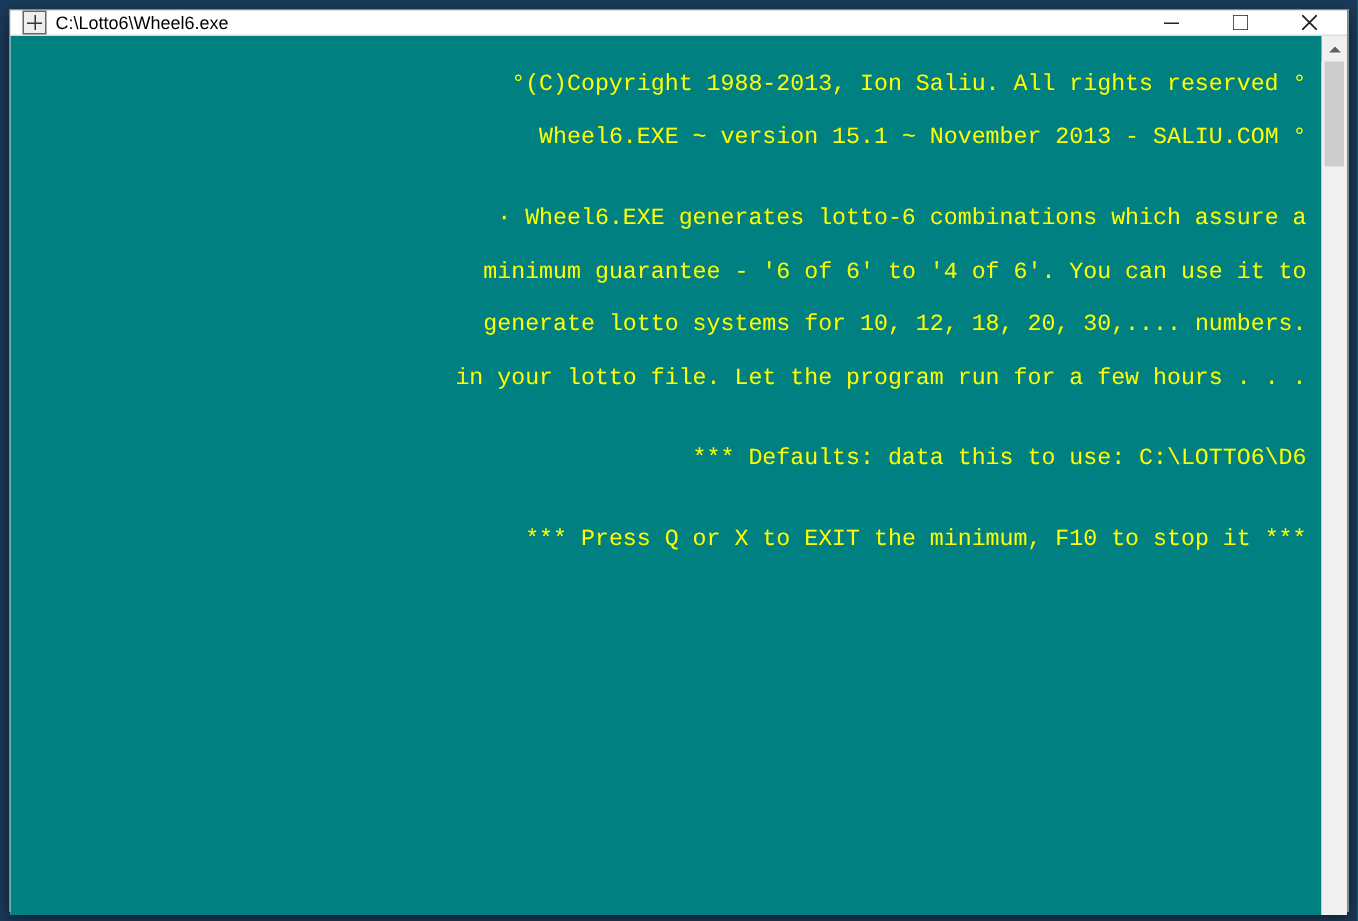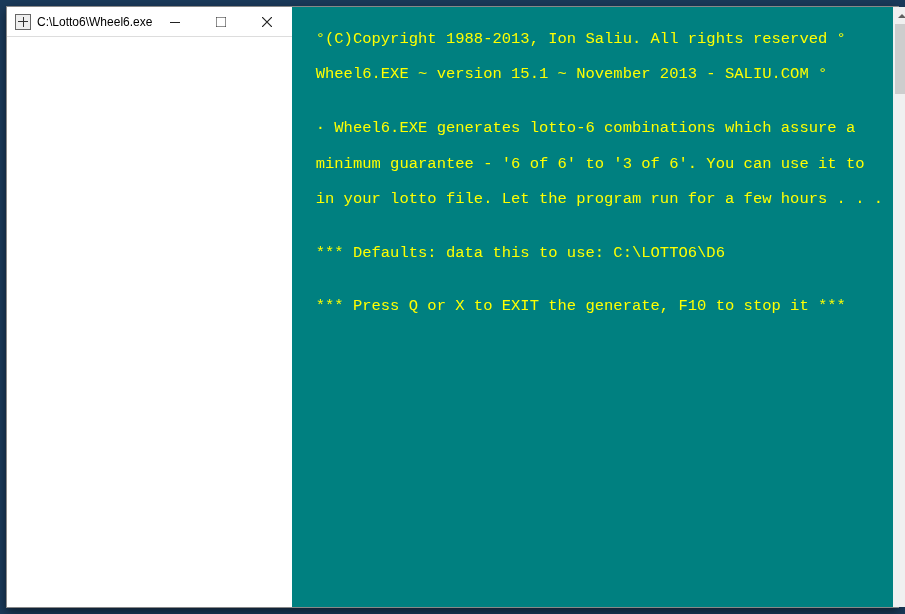--- a/index.html
+++ b/index.html
@@ -1,21 +1,21 @@
 <!DOCTYPE html>
 <html><head>
 <meta charset="utf-8">
 <style>
   * { box-sizing: border-box; margin: 0; padding: 0; }
   html, body { width: 905px; height: 614px; overflow: hidden; font-family: "Segoe UI", Tahoma, sans-serif; }
   body { background: #1a3a5a; padding: 6px; }
   .window {
     width: 893px; height: 602px; background: #fff; border: 1px solid #888;
     box-shadow: 0 4px 10px rgba(0,0,0,.5);
-    display: flex; flex-direction: row;
+    display: flex; flex-direction: column;
   }
   .titlebar {
     height: 30px; background: #fff; border-bottom: 1px solid #ddd;
     display: flex; align-items: center; padding: 0 2px 0 8px;
     font-size: 12px; color: #000;
   }
   .app-icon {
     width: 16px; height: 16px; border: 1px solid #666; margin-right: 6px;
     background: linear-gradient(#333,#333) center/10px 1px no-repeat,
                 linear-gradient(#333,#333) center/1px 10px no-repeat;
@@ -42,21 +42,21 @@
   }
   .sb-btn {
     height: 17px; background: #f0f0f0; display: flex; align-items: center; justify-content: center;
   }
   .sb-btn svg { width: 8px; height: 8px; fill: #606060; }
   .sb-track { flex: 1; background: #f0f0f0; position: relative; }
   .sb-thumb {
     position: absolute; top: 0; left: 2px; right: 2px; height: 70px;
     background: #cdcdcd; border-radius: 0;
   }
-  .line { display: block; }
+  .line { display: block; text-align: right; }
 </style>
 </head>
 <body>
 
 <div class="window">
   <div class="titlebar">
     <div class="app-icon"></div>
     <div class="title-text">C:\Lotto6\Wheel6.exe</div>
     <div class="winbtns">
       <div class="winbtn">
@@ -75,26 +75,27 @@
           </svg>
       </div>
     </div>
   </div>
   <div class="client">
     <div class="console">
 <span class="line"> °(C)Copyright 1988-2013, Ion Saliu. All rights reserved °</span>
 <span class="line"> Wheel6.EXE ~ version 15.1 ~ November 2013 - SALIU.COM °</span>
 <span class="line"></span>
 <span class="line"> · Wheel6.EXE generates lotto-6 combinations which assure a</span>
-<span class="line"> minimum guarantee - '6 of 6' to '3 of 6'. You can use it to</span>
+<span class="line"> minimum guarantee - '6 of 6' to '4 of 6'. You can use it to</span>
+<span class="line"> generate lotto systems for 10, 12, 18, 20, 30,.... numbers.</span>
 <span class="line"> in your lotto file. Let the program run for a few hours . . .</span>
 <span class="line"></span>
 <span class="line"> *** Defaults: data this to use: C:\LOTTO6\D6</span>
 <span class="line"></span>
-<span class="line"> *** Press Q or X to EXIT the generate, F10 to stop it ***</span>
+<span class="line"> *** Press Q or X to EXIT the minimum, F10 to stop it ***</span>
 <span class="line"> </span>
 <span class="line"> </span>
 <span class="line"> </span>
 <span class="line"> </span>
 
 
 
     </div>
     <div class="scrollbar">
       <div class="sb-btn">

